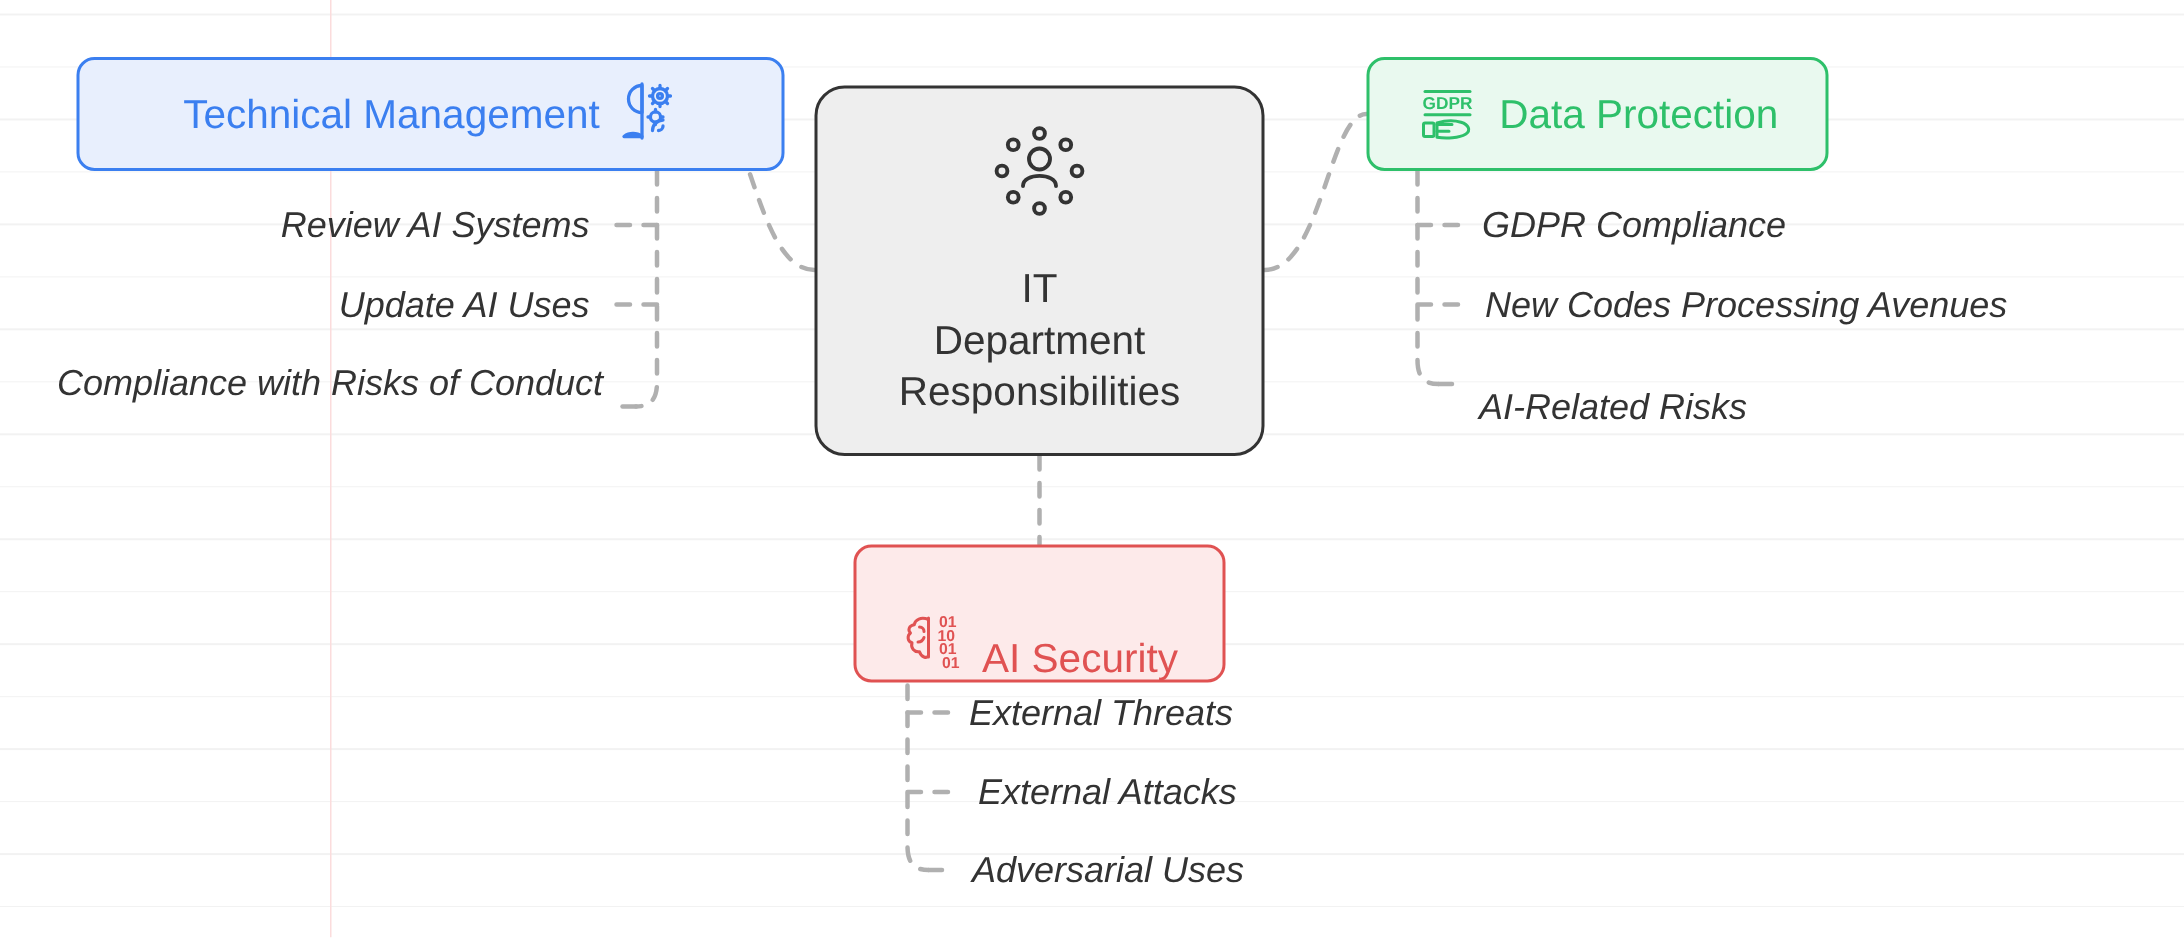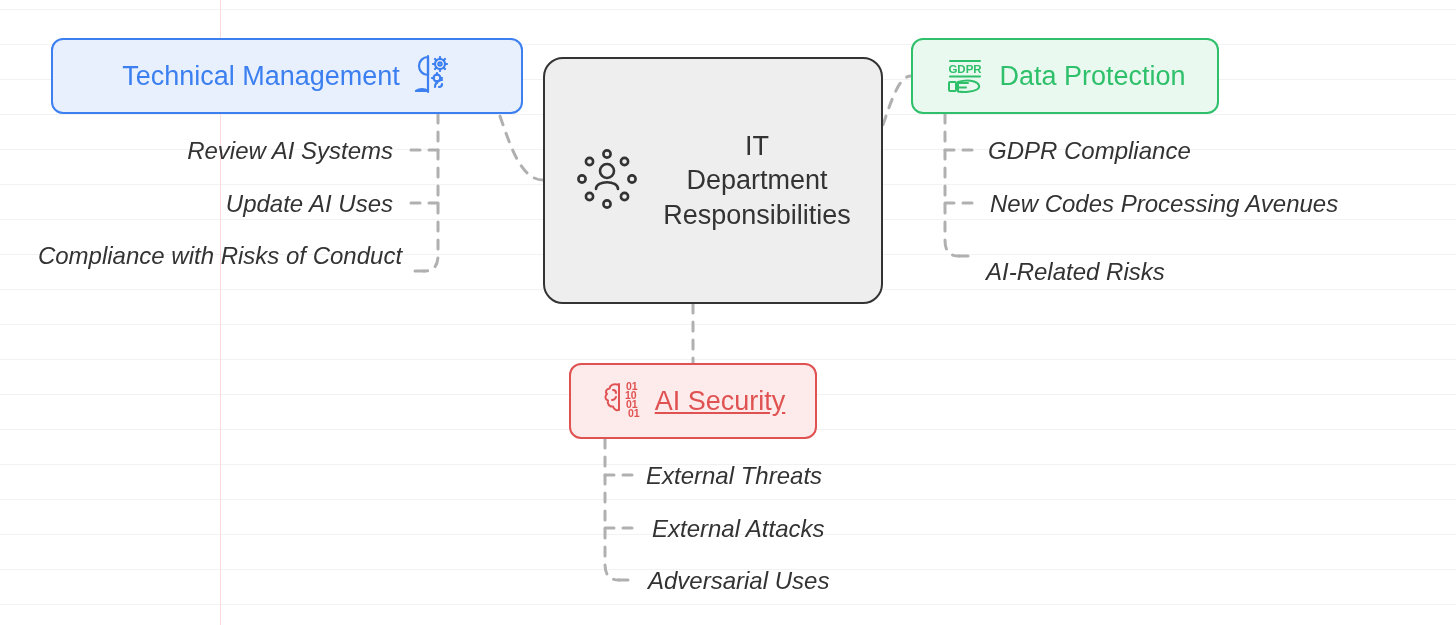--- a/index.html
+++ b/index.html
@@ -27,47 +27,47 @@
     position: absolute;
     display: flex; align-items: center; justify-content: center;
     gap: 10px;
     border-radius: 12px;
     border-width: 2px; border-style: solid;
     white-space: nowrap;
   }
   .node .label { font-size: 27px; line-height: 1; }
 
   #node-root {
-    left: 543px; top: 57px; width: 340px; height: 247px;
+    left: 543px; top: 57px; width: 300px; height: 247px;
     border-radius: 20px;
     border-color: #333333; border-width: 2.5px;
     background: #eeeeee;
-    gap: 24px;
+    flex-direction: column; gap: 24px;
   }
   #node-root .rootlabel {
     font-size: 27px; color: #333333; text-align: center; line-height: 1.28;
   }
 
   #node-tech {
     left: 51px; top: 38px; width: 472px; height: 76px;
     border-color: #3b7ff0; background: #e8effd;
   }
   #node-tech .label { color: #3b7ff0; }
 
   #node-data {
     left: 911px; top: 38px; width: 308px; height: 76px;
     border-color: #2ec06a; background: #e9f9ef; gap: 13px;
   }
   #node-data .label { color: #2ec06a; }
 
   #node-sec {
-    left: 569px; top: 363px; width: 248px; height: 76px;
-    border-color: #e05252; background: #fdeaea;
+    left: 569px; top: 363px; width: 248px; height: 92px;
+    border-color: #e05252; background: #fdeaea; align-items: flex-end;
   }
-  #node-sec .label { color: #e05252; text-decoration: underline; }
+  #node-sec .label { color: #e05252; }
 
   .leaf {
     position: absolute;
     font-size: 24px;
     color: #333333;
     line-height: 1.28;
     white-space: nowrap;
     font-style: italic;
   }
   .leaf.wrap { white-space: normal; text-align: center; }

